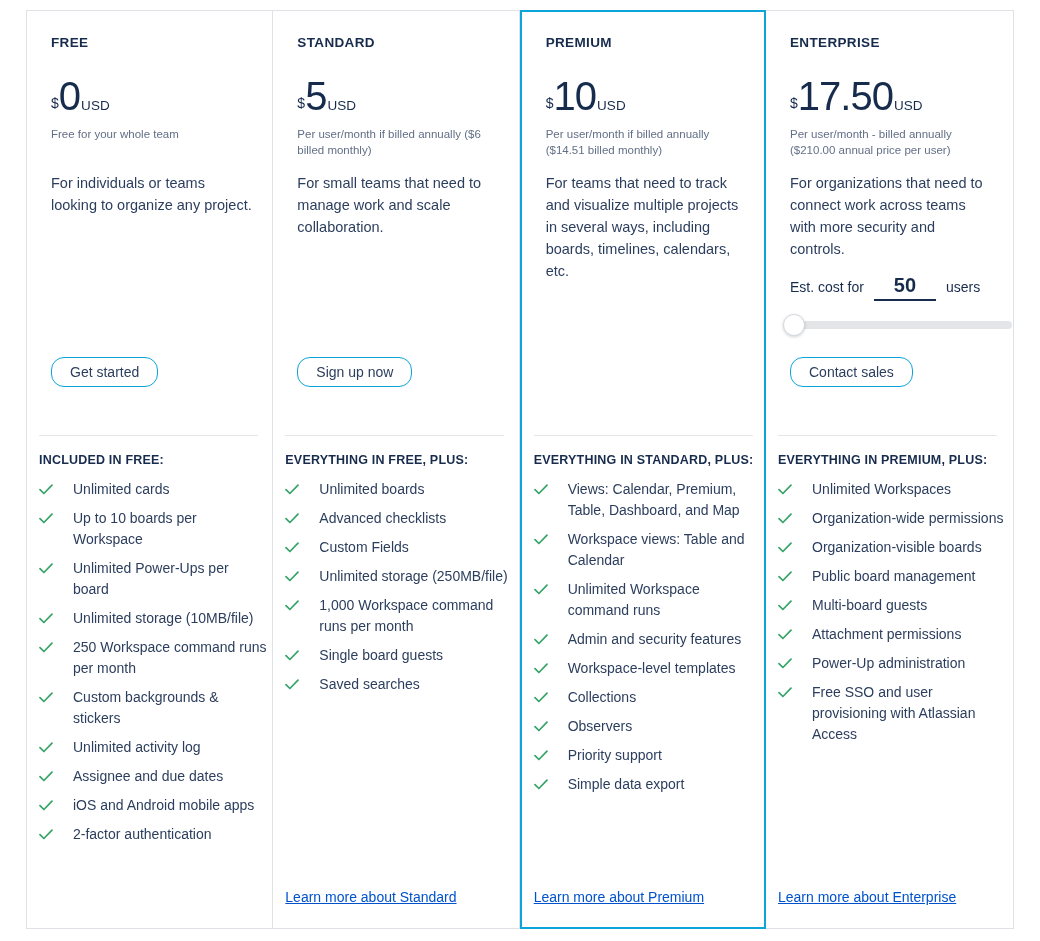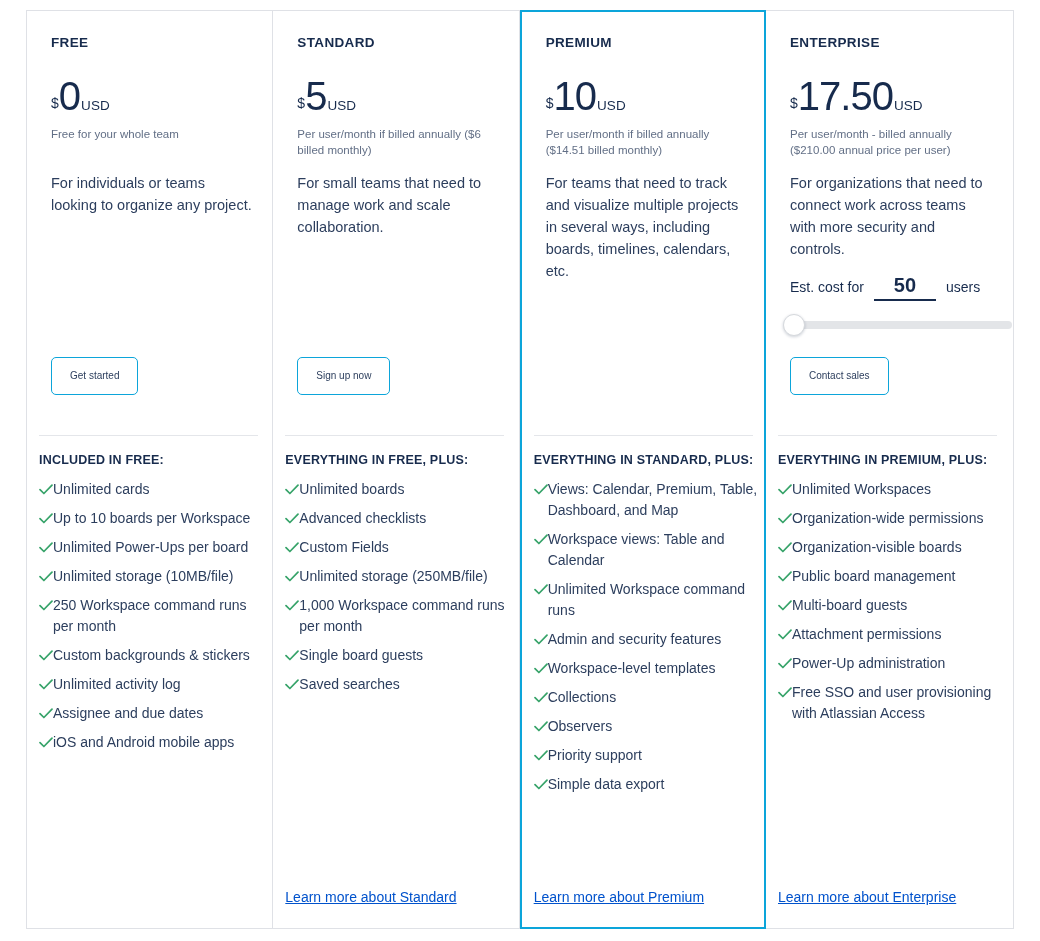--- a/index.html
+++ b/index.html
@@ -156,23 +156,23 @@
     left: 12px;
     top: 346px;
   }
   .plan-card.highlight .cta-wrap { top: 345px; }
 
   .cta-btn {
     border: 1px solid #0ca5da;
     background: #ffffff;
     color: #2c3e5d;
     font-family: inherit;
-    font-size: 10px;
-    border-radius: 5px;
-    padding: 13px 18px;
+    font-size: 14px;
+    border-radius: 13px;
+    padding: 7px 18px;
     cursor: pointer;
     line-height: 1;
     white-space: nowrap;
   }
   .cta-btn.filled { background: #e5f8fd; }
 
   .divider {
     position: absolute;
     left: 12px;
     top: 424px;
@@ -197,21 +197,21 @@
     letter-spacing: 0.2px;
     line-height: 17px;
     margin-bottom: 10px;
   }
 
   ul.feature-list { list-style: none; }
 
   li.feature-item {
     display: flex;
     align-items: flex-start;
-    gap: 0;
+    gap: 20px;
     margin-bottom: 8px;
     font-size: 14px;
     line-height: 21px;
     color: #2c3e5d;
   }
   li.feature-item .check {
     flex: 0 0 14px;
     width: 14px;
     height: 21px;
     display: block;
@@ -313,20 +313,28 @@
             </span>
             <span class="feature-text">Assignee and due dates</span>
           </li>
           <li class="feature-item">
             <span class="check">
               <svg width="14" height="11" viewBox="0 0 14 11" fill="none" xmlns="http://www.w3.org/2000/svg">
                 <path d="M1 5.6L4.9 9.5L13 1.2" stroke="#36a369" stroke-width="1.7" stroke-linecap="round" stroke-linejoin="round"></path>
               </svg>
             </span>
             <span class="feature-text">iOS and Android mobile apps</span>
+          </li>
+          <li class="feature-item">
+            <span class="check">
+              <svg width="14" height="11" viewBox="0 0 14 11" fill="none" xmlns="http://www.w3.org/2000/svg">
+                <path d="M1 5.6L4.9 9.5L13 1.2" stroke="#36a369" stroke-width="1.7" stroke-linecap="round" stroke-linejoin="round"></path>
+              </svg>
+            </span>
+            <span class="feature-text">2-factor authentication</span>
           </li>
         </ul>
       </div>
     </div>
     <div class="plan-card">
       <div class="plan-name">STANDARD</div>
       <div class="price-row">
         <span class="currency">$</span>
         <span class="amount">5</span>
         <span class="unit">USD</span>

